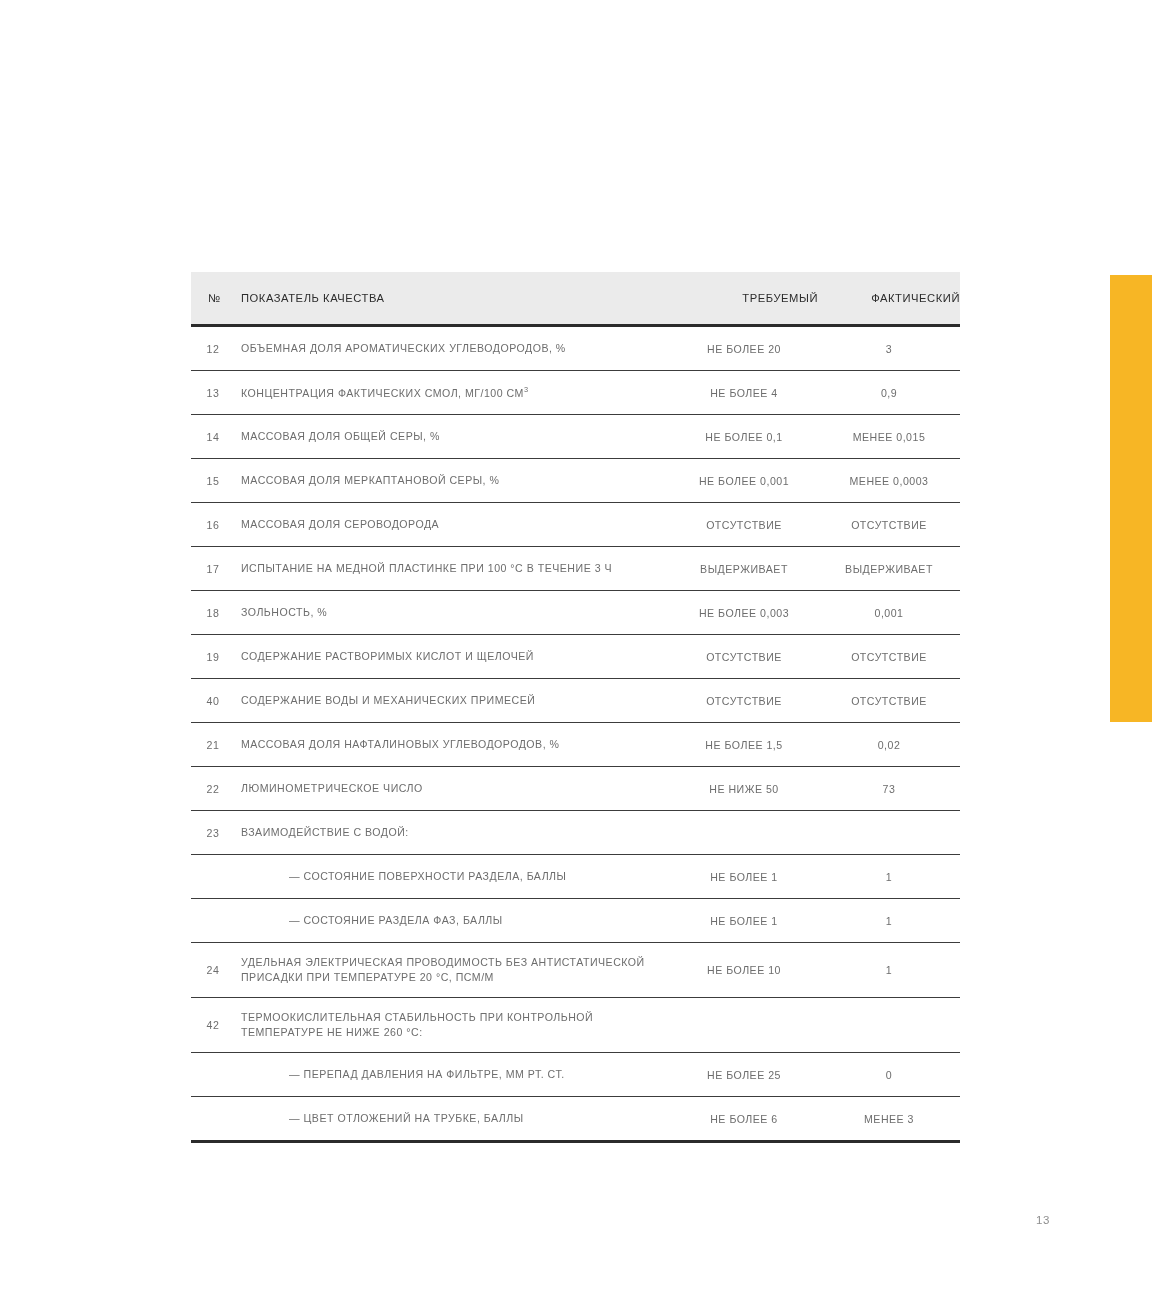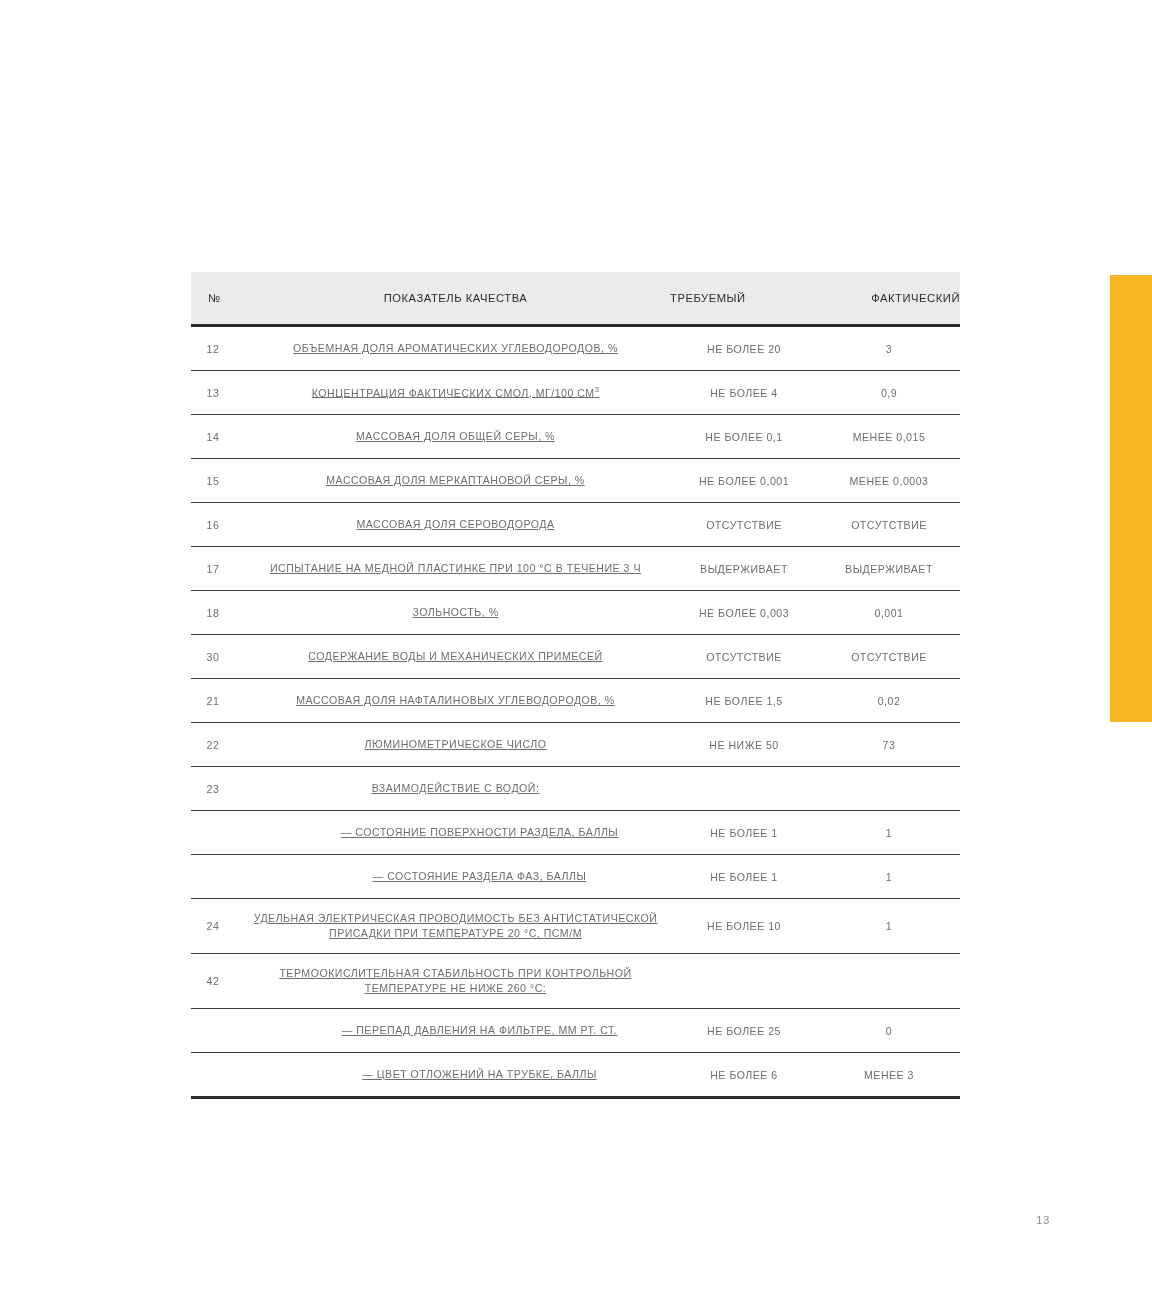--- a/index.html
+++ b/index.html
@@ -51,22 +51,22 @@
     font-size: 11.2px;
     letter-spacing: 0.55px;
     font-weight: 400;
     color: #2c2c2c;
     padding: 0;
     height: 52px;
     vertical-align: middle;
     border: none;
   }
   thead th.h-num   { text-align: left;   padding-left: 17px; }
-  thead th.h-name  { text-align: center;   padding-left: 2px; }
-  thead th.h-req   { text-align: left; }
+  thead th.h-name  { text-align: left;   padding-left: 2px; }
+  thead th.h-req   { text-align: right; }
   thead th.h-act   { text-align: right; }
 
   thead tr { border-bottom: 3px solid #2b2b2b; }
 
   tbody tr {
     border-bottom: 1px solid #3c3c3c;
   }
   tbody tr:last-child {
     border-bottom: 3px solid #2b2b2b;
   }
@@ -82,25 +82,24 @@
     white-space: nowrap;
   }
   tbody tr.two-line td { height: 54px; }
 
   td.c-num-cell {
     text-align: center;
     padding-right: 4px;
     color: #6d6d6d;
   }
   td.c-name-cell {
-    text-align: center;
+    text-align: left;
     padding-left: 2px;
     white-space: normal;
     line-height: 1.42;
-    text-decoration: underline;
   }
   td.c-name-cell.indent { padding-left: 50px; }
   td.c-req-cell { text-align: center; }
   td.c-act-cell { text-align: center; }
 
   sup.sup { font-size: 7.4px; vertical-align: super; }
 
   
   .page-number {
     position: absolute;
@@ -169,21 +168,27 @@
           <td class="c-req-cell">ВЫДЕРЖИВАЕТ</td>
           <td class="c-act-cell">ВЫДЕРЖИВАЕТ</td>
         </tr>
         <tr>
           <td class="c-num-cell">18</td>
           <td class="c-name-cell">ЗОЛЬНОСТЬ, %</td>
           <td class="c-req-cell">НЕ БОЛЕЕ 0,003</td>
           <td class="c-act-cell">0,001</td>
         </tr>
         <tr>
-          <td class="c-num-cell">30</td>
+          <td class="c-num-cell">19</td>
+          <td class="c-name-cell">СОДЕРЖАНИЕ РАСТВОРИМЫХ КИСЛОТ И ЩЕЛОЧЕЙ</td>
+          <td class="c-req-cell">ОТСУТСТВИЕ</td>
+          <td class="c-act-cell">ОТСУТСТВИЕ</td>
+        </tr>
+        <tr>
+          <td class="c-num-cell">40</td>
           <td class="c-name-cell">СОДЕРЖАНИЕ ВОДЫ И МЕХАНИЧЕСКИХ ПРИМЕСЕЙ</td>
           <td class="c-req-cell">ОТСУТСТВИЕ</td>
           <td class="c-act-cell">ОТСУТСТВИЕ</td>
         </tr>
         <tr>
           <td class="c-num-cell">21</td>
           <td class="c-name-cell">МАССОВАЯ ДОЛЯ НАФТАЛИНОВЫХ УГЛЕВОДОРОДОВ, %</td>
           <td class="c-req-cell">НЕ БОЛЕЕ 1,5</td>
           <td class="c-act-cell">0,02</td>
         </tr>

